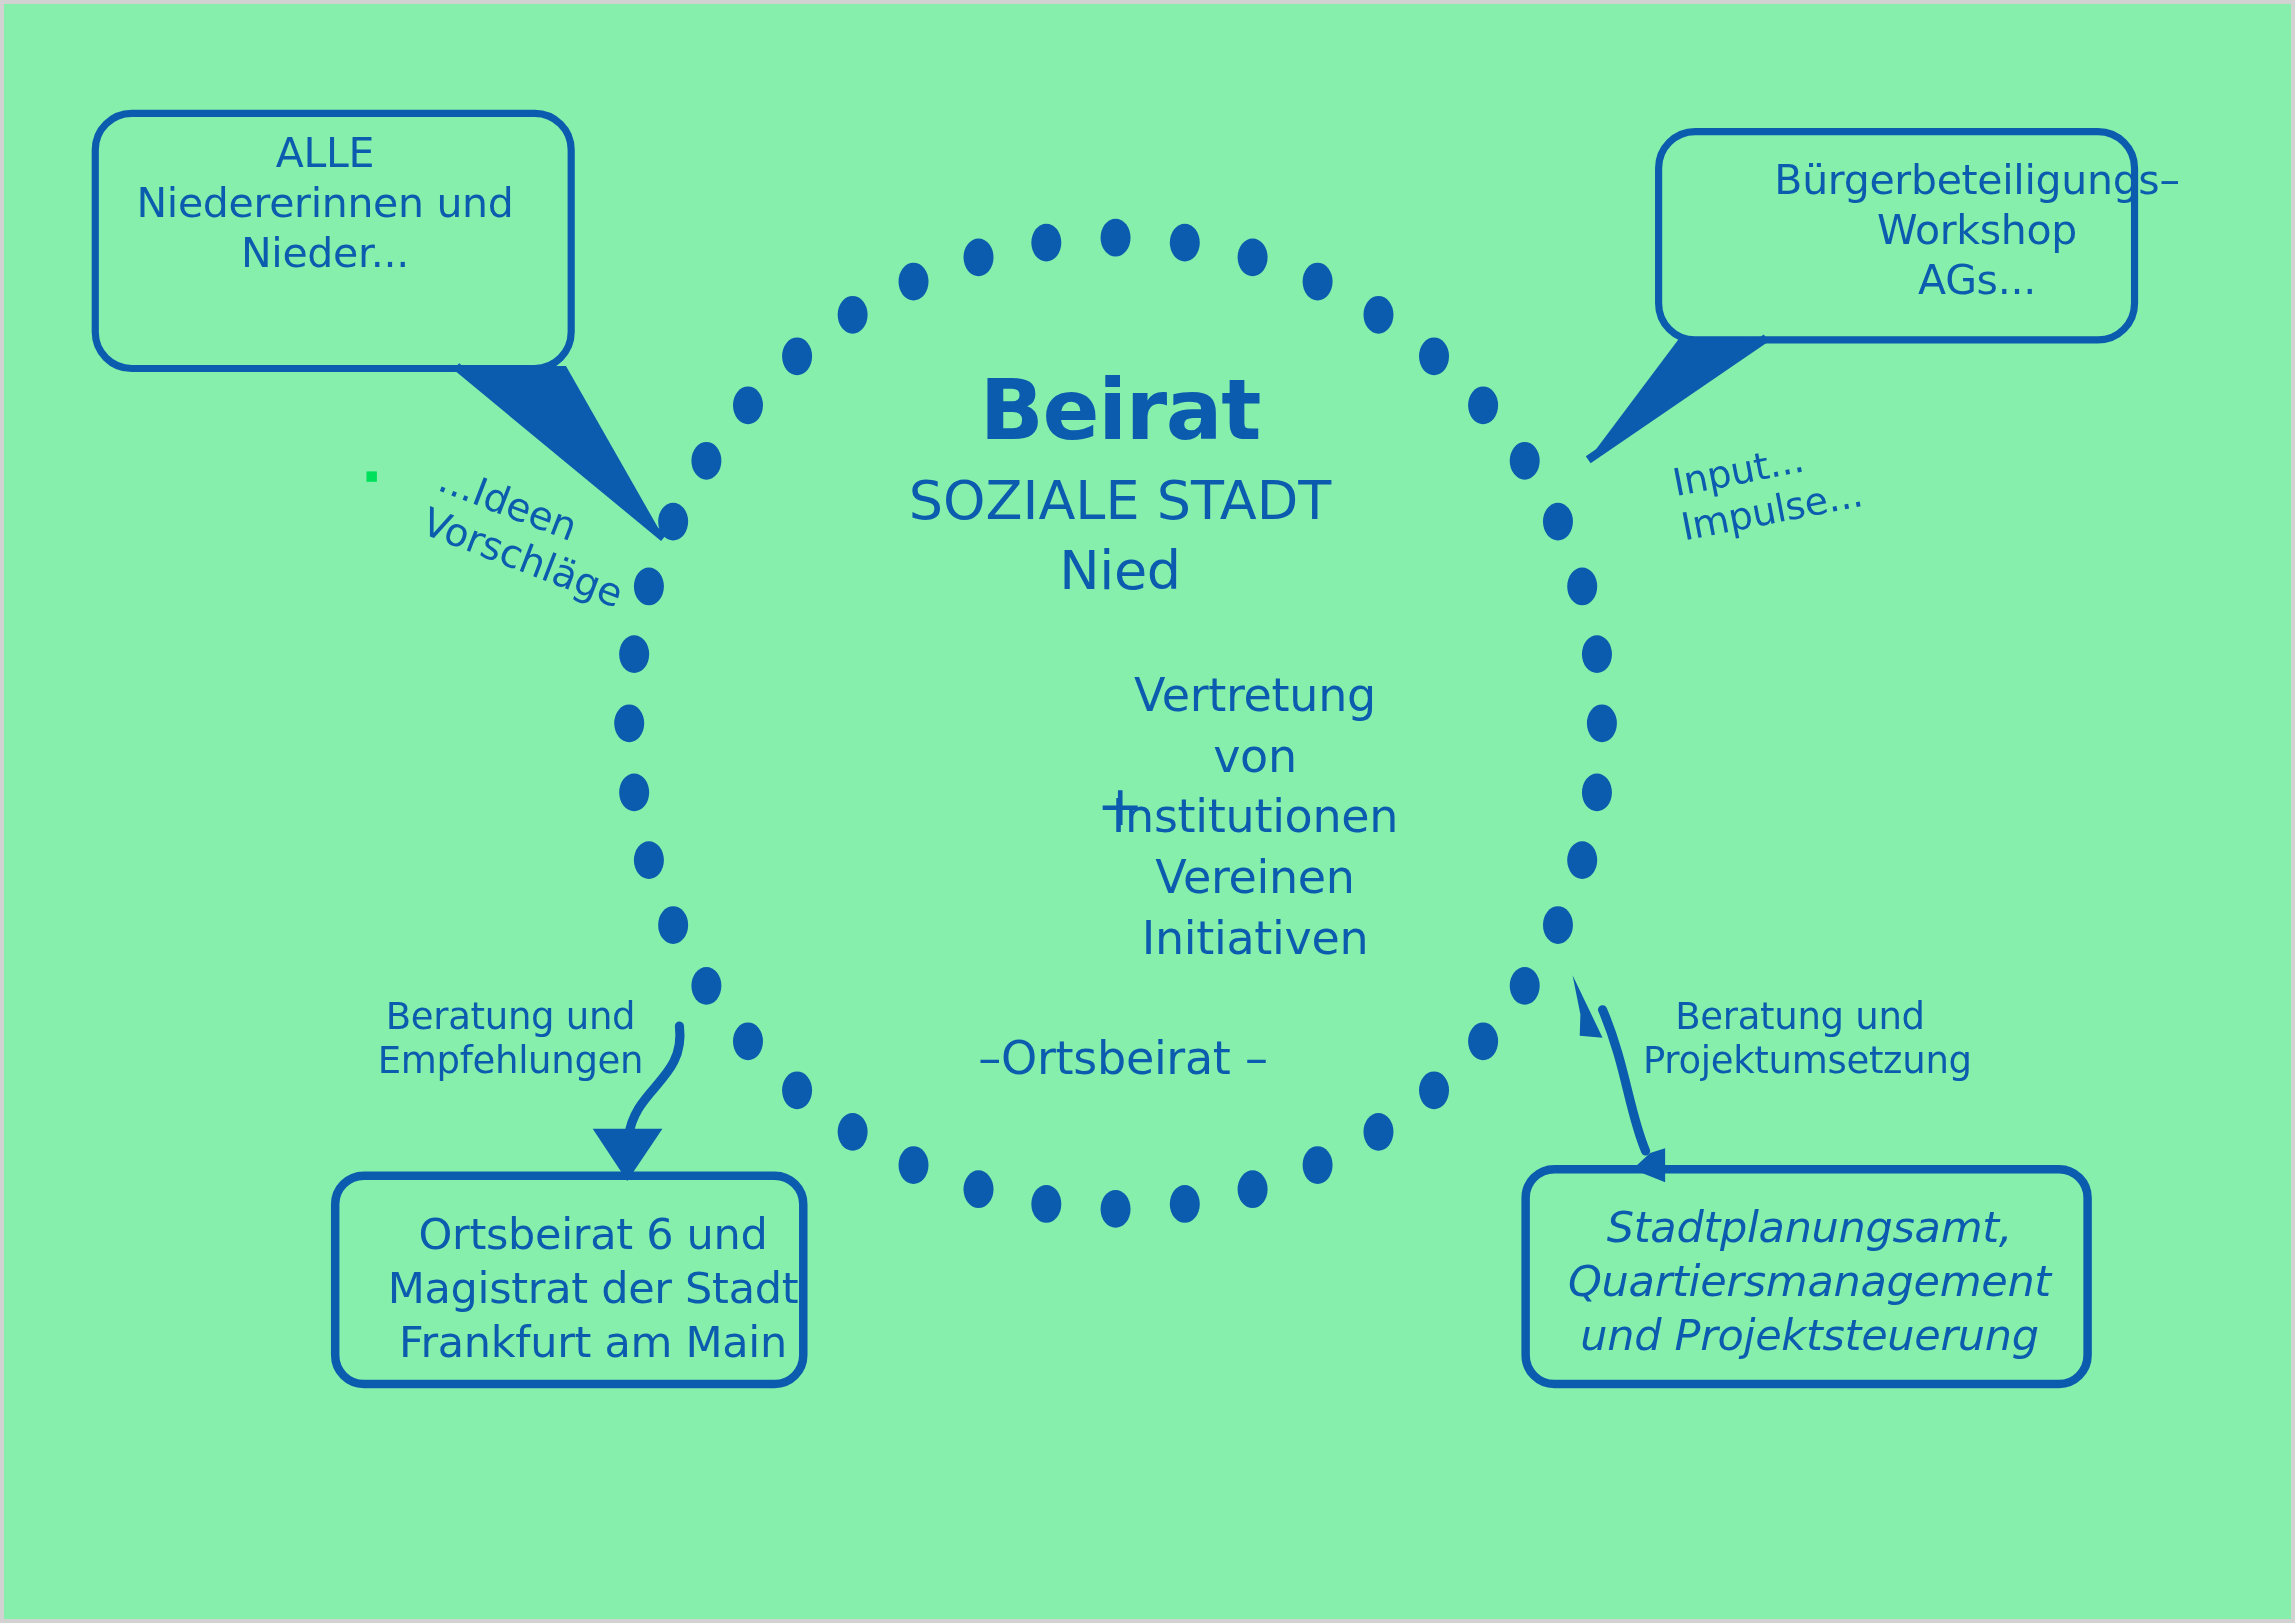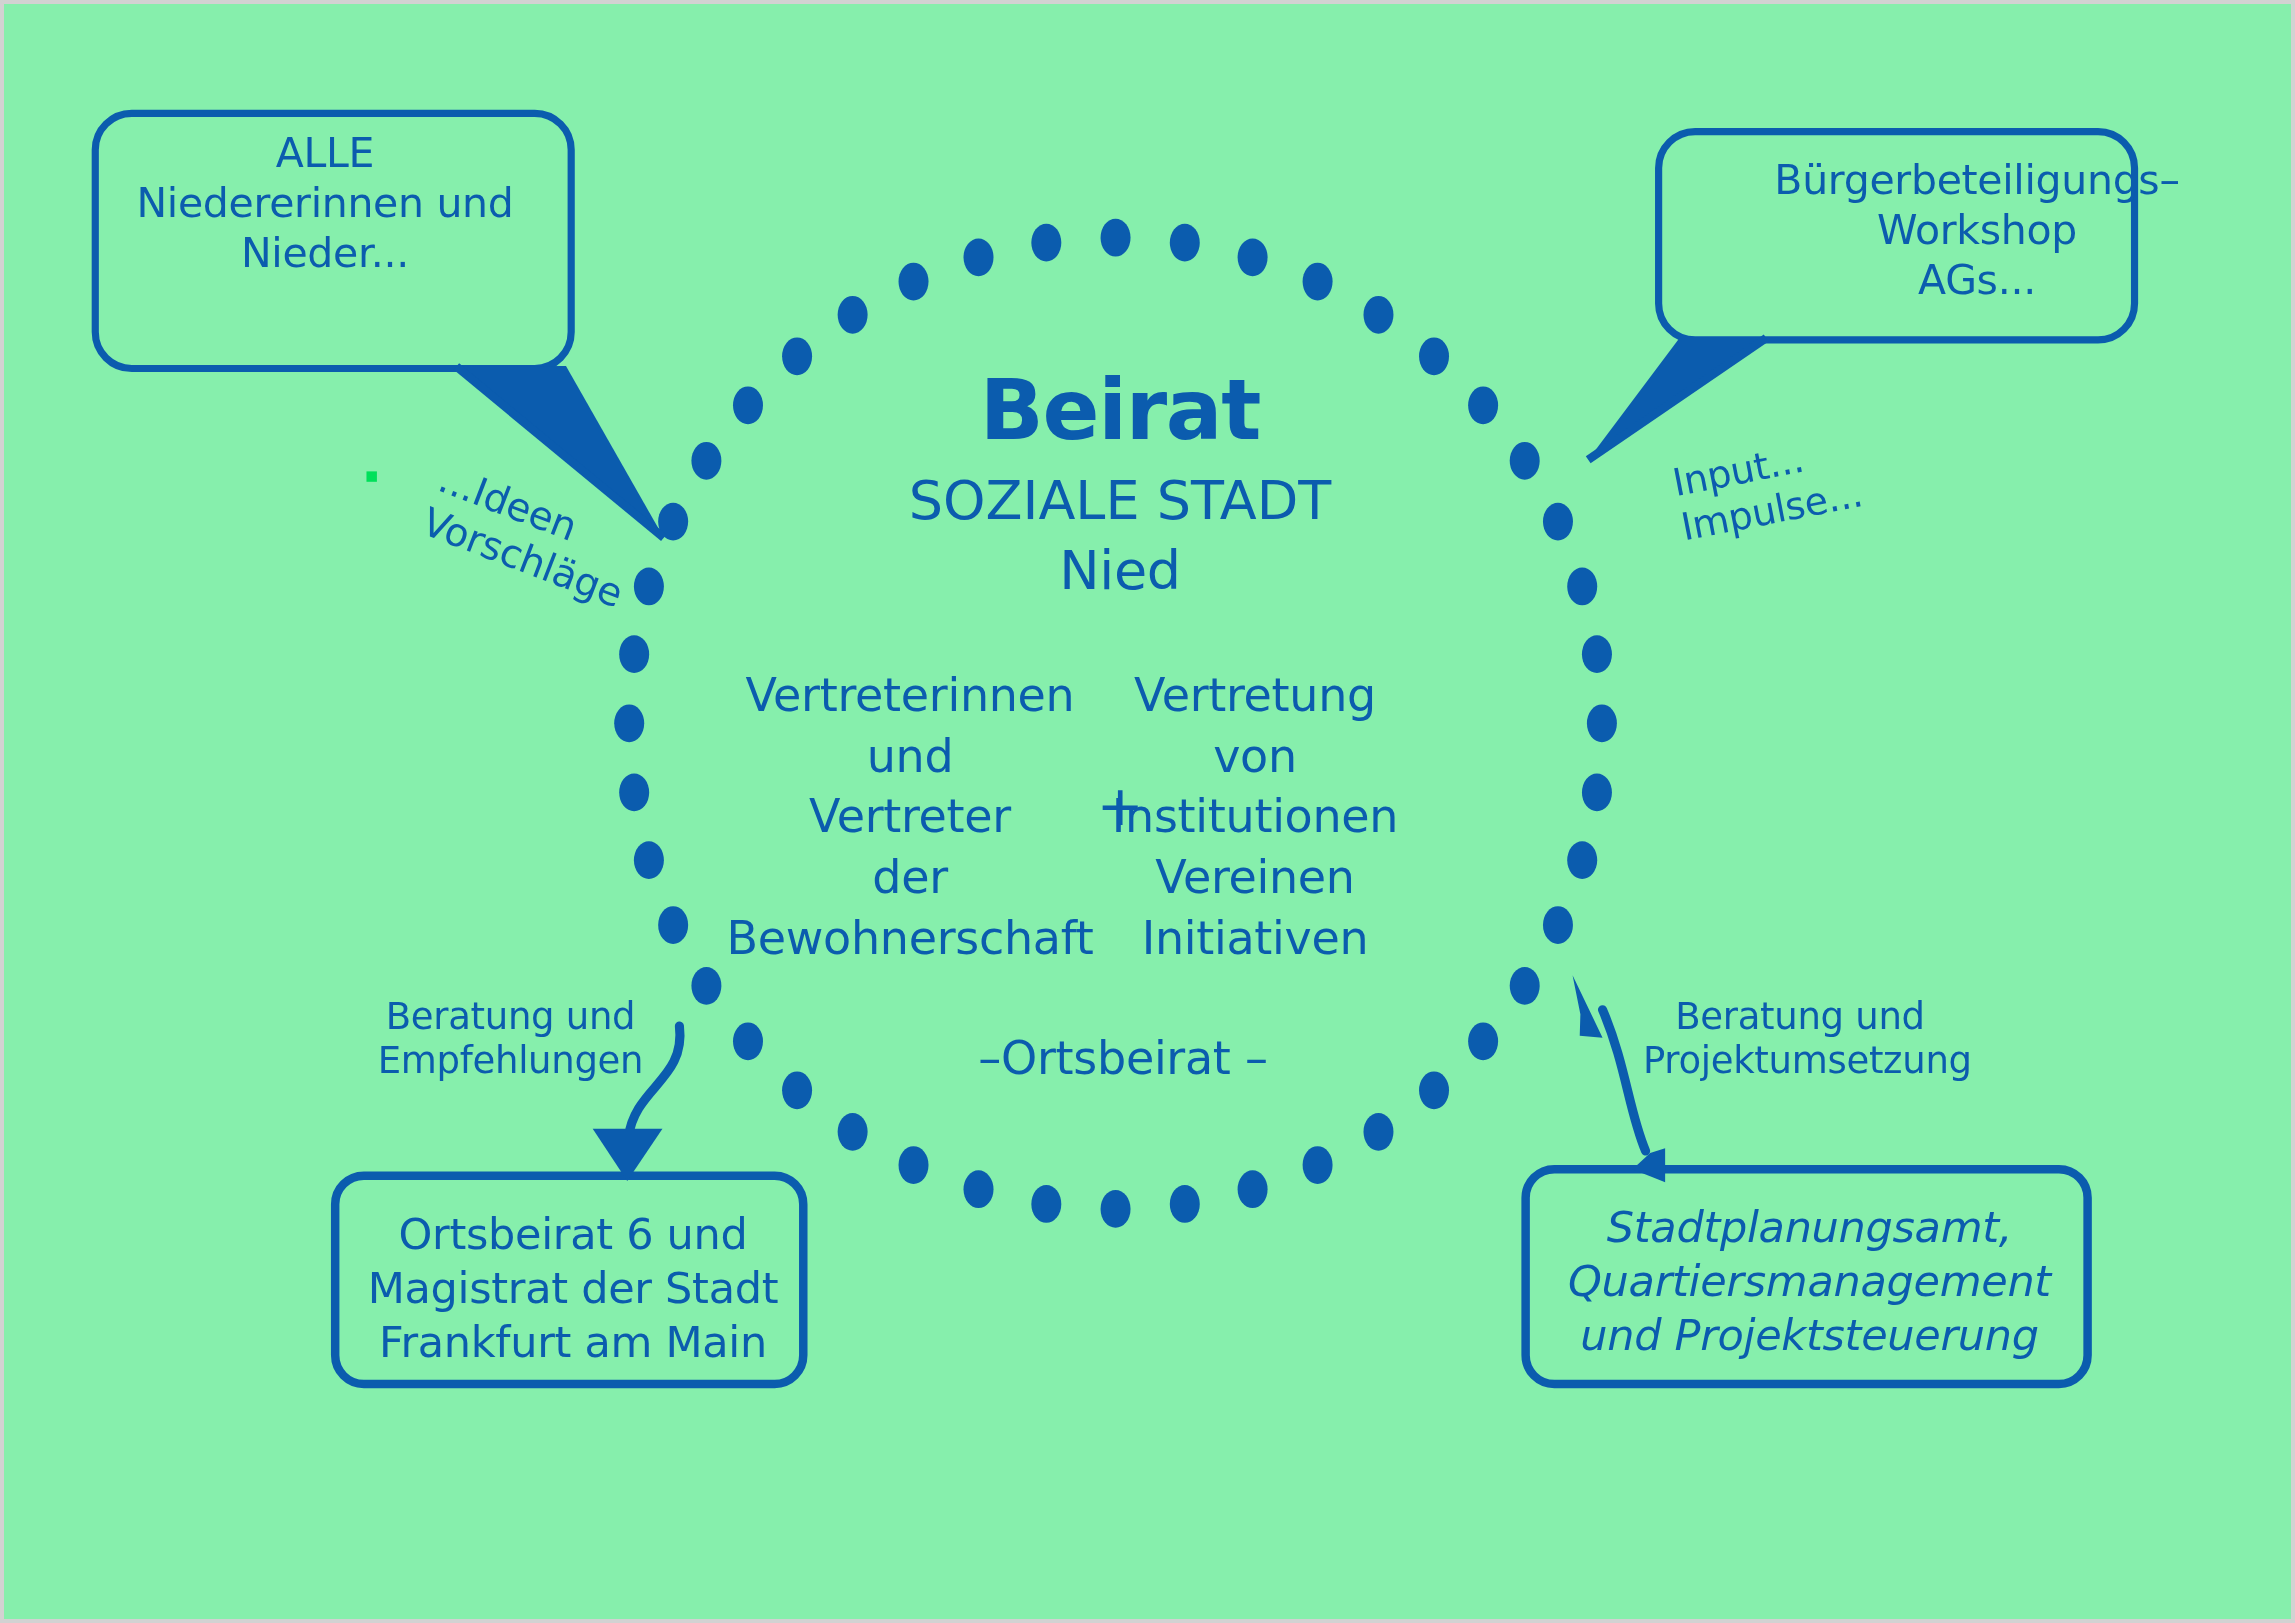--- a/index.html
+++ b/index.html
@@ -93,21 +93,21 @@
   #label-beratung-r {
     left: 1639px; top: 991px; width: 314px;
     font-size: 37px; text-align: center;
   }
 
   
   .box-text {
     font-size: 43px;
     line-height: 1.25;
   }
-  #box-bl-text { left: 340px; top: 1204px; width: 458px; }
+  #box-bl-text { left: 360px; top: 1204px; width: 458px; }
   #box-br-text { left: 1544px; top: 1197px; width: 523px; font-style: italic; }
 </style>
 </head>
 <body>
 
 <div id="stage">
 
   <svg id="vector" viewBox="0 0 3508 2481" preserveAspectRatio="none">
 
     <defs>
@@ -206,25 +206,20 @@
   <div class="txt bubble-text" id="bubble-tr-text">Bürgerbeteiligungs–
 Workshop
 AGs...</div>
 
   <div class="txt" id="beirat-title">Beirat</div>
 
   <div class="txt" id="beirat-sub1">SOZIALE STADT</div>
 
   <div class="txt" id="beirat-sub2">Nied</div>
 
-  <div class="txt col" id="col-left">Vertreterinnen
-und
-Vertreter
-der
-Bewohnerschaft</div>
 
   <div class="txt" id="plus-sign">+</div>
 
   <div class="txt col" id="col-right">Vertretung
 von
 Institutionen
 Vereinen
 Initiativen</div>
 
   <div class="txt" id="stimmrecht">–Ortsbeirat  –</div>

